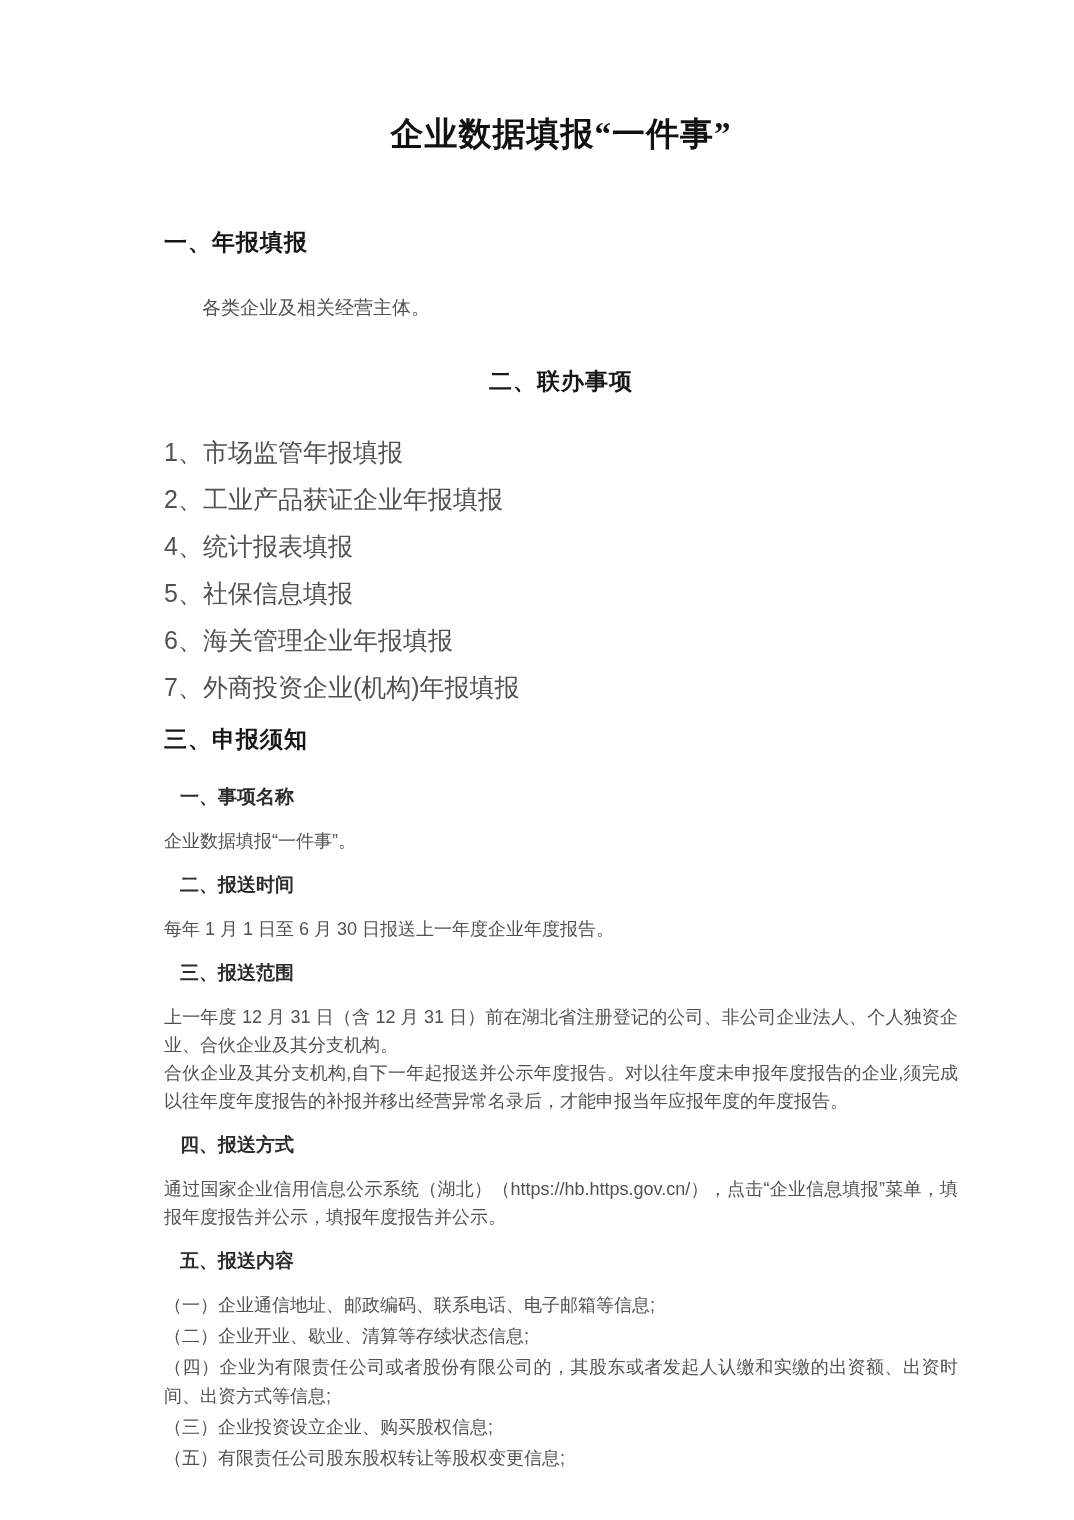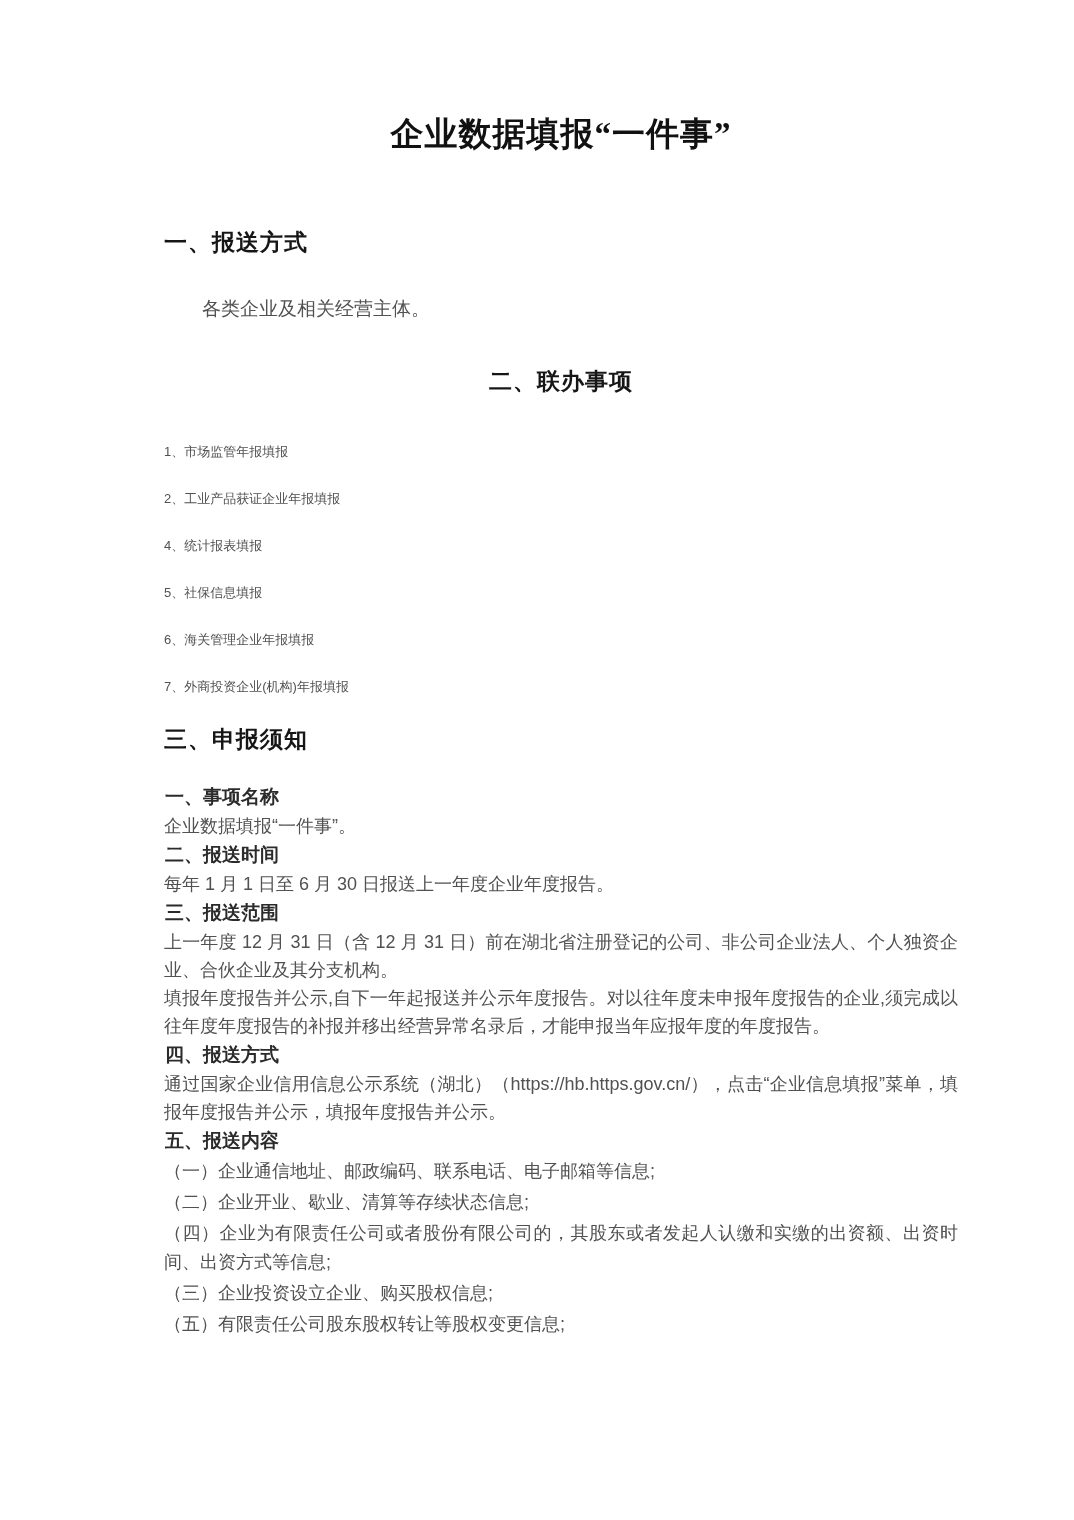--- a/index.html
+++ b/index.html
@@ -38,34 +38,35 @@
   }
   .h-service { margin-top: 70px; }
   .h-joint   { margin-top: 46px; text-align: center; }
   .h-notice  { margin-top: 15px; }
   .p-service {
     font-size: 19px;
     color: #515151;
     margin: 40px 0 12px 0;
     text-indent: 2em;
     line-height: 22px;
+    font-family: Liberation Mono, monospace;
   }
   .joint-list { margin-top: 45px; }
   .joint-item {
-    font-size: 13px;
+    font-size: 25px;
     color: #515151;
     margin: 0 0 27px 0;
     line-height: 20px;
   }
   .notice-body { margin-top: 28px; }
   .sub-heading {
     font-size: 19px;
     font-weight: bold;
     color: #2b2b2b;
-    margin: 1px;
+    margin: 16px;
     line-height: 28px;
   }
   .body-par {
     font-size: 18px;
     color: #515151;
     margin: 0;
     line-height: 28px;
     text-align: justify;
   }
   .content-item {
@@ -73,21 +74,21 @@
     margin: 2px 0;
   }
 </style>
 </head>
 <body>
 
 <div class="page">
 
   <h1 class="doc-title">企业数据填报“一件事”</h1>
 
-  <h2 class="section-heading h-service">一、报送方式</h2>
+  <h2 class="section-heading h-service">一、年报填报</h2>
   <p class="p-service">各类企业及相关经营主体。</p>
 
   <h2 class="section-heading h-joint">二、联办事项</h2>
   <div class="joint-list">
     <p class="joint-item">1、市场监管年报填报</p>
     <p class="joint-item">2、工业产品获证企业年报填报</p>
     <p class="joint-item">4、统计报表填报</p>
     <p class="joint-item">5、社保信息填报</p>
     <p class="joint-item">6、海关管理企业年报填报</p>
     <p class="joint-item">7、外商投资企业(机构)年报填报</p>
@@ -103,21 +104,21 @@
     </section>
 
     <section>
       <h3 class="sub-heading">二、报送时间</h3>
       <p class="body-par">每年 1 月 1 日至 6 月 30 日报送上一年度企业年度报告。</p>
     </section>
 
     <section>
       <h3 class="sub-heading">三、报送范围</h3>
       <p class="body-par">上一年度 12 月 31 日（含 12 月 31 日）前在湖北省注册登记的公司、非公司企业法人、个人独资企业、合伙企业及其分支机构。</p>
-      <p class="body-par">填报年度报告并公示,自下一年起报送并公示年度报告。对以往年度未申报年度报告的企业,须完成以往年度年度报告的补报并移出经营异常名录后，才能申报当年应报年度的年度报告。</p>
+      <p class="body-par">合伙企业及其分支机构,自下一年起报送并公示年度报告。对以往年度未申报年度报告的企业,须完成以往年度年度报告的补报并移出经营异常名录后，才能申报当年应报年度的年度报告。</p>
     </section>
 
     <section>
       <h3 class="sub-heading">四、报送方式</h3>
       <p class="body-par">通过国家企业信用信息公示系统（湖北）（https://hb.https.gov.cn/），点击“企业信息填报”菜单，填报年度报告并公示，填报年度报告并公示。</p>
     </section>
 
     <section>
       <h3 class="sub-heading">五、报送内容</h3>
       <p class="body-par content-item">（一）企业通信地址、邮政编码、联系电话、电子邮箱等信息;</p>

